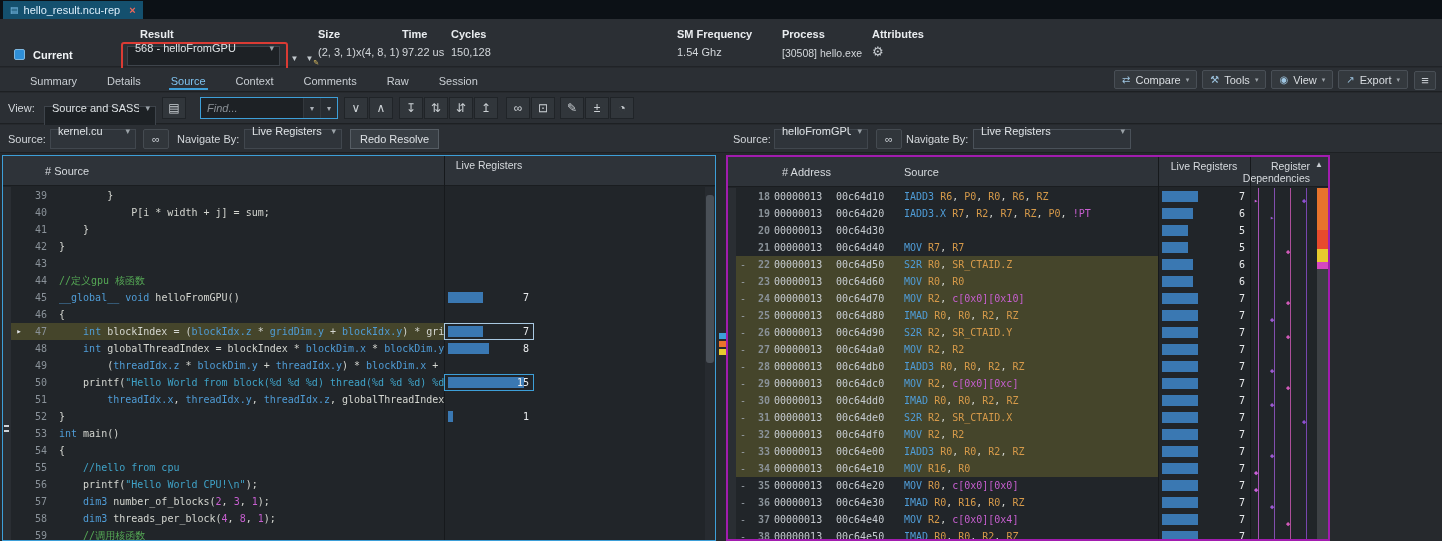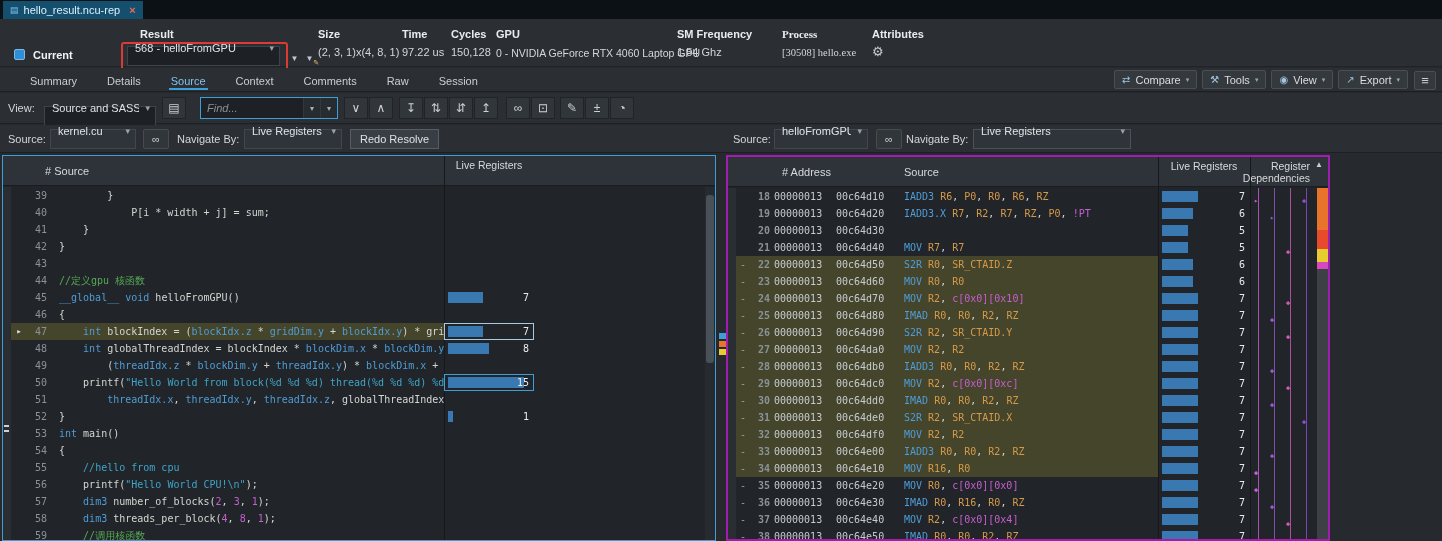--- a/index.html
+++ b/index.html
@@ -16,21 +16,21 @@
   .dclose{color:#f0685a;font-size:11px;font-weight:700;margin-left:4px;cursor:pointer;}
 
   
   .resultbar{position:absolute;left:0;top:19px;width:100%;height:48px;background:#2b2f34;border-bottom:1px solid #202327;}
   .curcheck{position:absolute;left:14px;top:30px;width:11px;height:11px;background:#2e8fd8;border:1px solid #7fb8e0;border-radius:2px;}
   .curlabel{position:absolute;left:33px;top:30px;font-size:11px;font-weight:700;color:#f0f3f5;}
   .field{position:absolute;top:9px;}
   .flabel{font-size:11px;font-weight:700;color:#e9ecef;white-space:nowrap;}
   .fvalue{font-size:11px;color:#d3d7db;margin-top:6px;white-space:nowrap;}
   .f-result{left:140px;} .f-size{left:318px;} .f-time{left:402px;} .f-cycles{left:451px;}
-  .f-gpu{left:496px;} .f-sm{left:677px;} .f-process{left:782px;font-family:Liberation Serif, serif;} .f-attr{left:872px;}
+  .f-gpu{left:496px;} .f-sm{left:677px;} .f-process{left:782px;} .f-attr{left:872px;}
   .f-gpu .fvalue,.f-process .fvalue{font-size:10.5px;margin-top:7px;}
   .result-area{position:absolute;left:127px;top:27px;}
   .redbox{position:absolute;left:-6px;top:-4px;width:167px;height:29px;border:2px solid #da3b34;border-radius:3px;pointer-events:none;}
   .combo{display:flex;align-items:center;background:#1d2125;border:1px solid #3e444b;height:20px;
          font-size:11px;color:#dfe3e6;padding:0 5px 16px 7px;}
   .ctext{flex:1;white-space:nowrap;overflow:hidden;}
   .cchev{color:#9ba2a8;font-size:9px;margin-left:6px;}
   .result-combo{width:153px;}
   .funnel-btn{position:absolute;top:32px;width:13px;height:14px;display:flex;align-items:center;justify-content:center;
               color:#c3c9ce;font-size:8px;}
@@ -173,24 +173,20 @@
     <div class="fvalue">(2, 3, 1)x(4, 8, 1)</div>
   </div>
   <div class="field f-time">
     <div class="flabel">Time</div>
     <div class="fvalue">97.22 us</div>
   </div>
   <div class="field f-cycles">
     <div class="flabel">Cycles</div>
     <div class="fvalue">150,128</div>
   </div>
-  <div class="field f-gpu">
-    <div class="flabel">GPU</div>
-    <div class="fvalue">0 - NVIDIA GeForce RTX 4060 Laptop GPU</div>
-  </div>
   <div class="field f-sm">
     <div class="flabel">SM Frequency</div>
     <div class="fvalue">1.54 Ghz</div>
   </div>
   <div class="field f-process">
     <div class="flabel">Process</div>
     <div class="fvalue">[30508] hello.exe</div>
   </div>
   <div class="field f-attr">
     <div class="flabel">Attributes</div>

